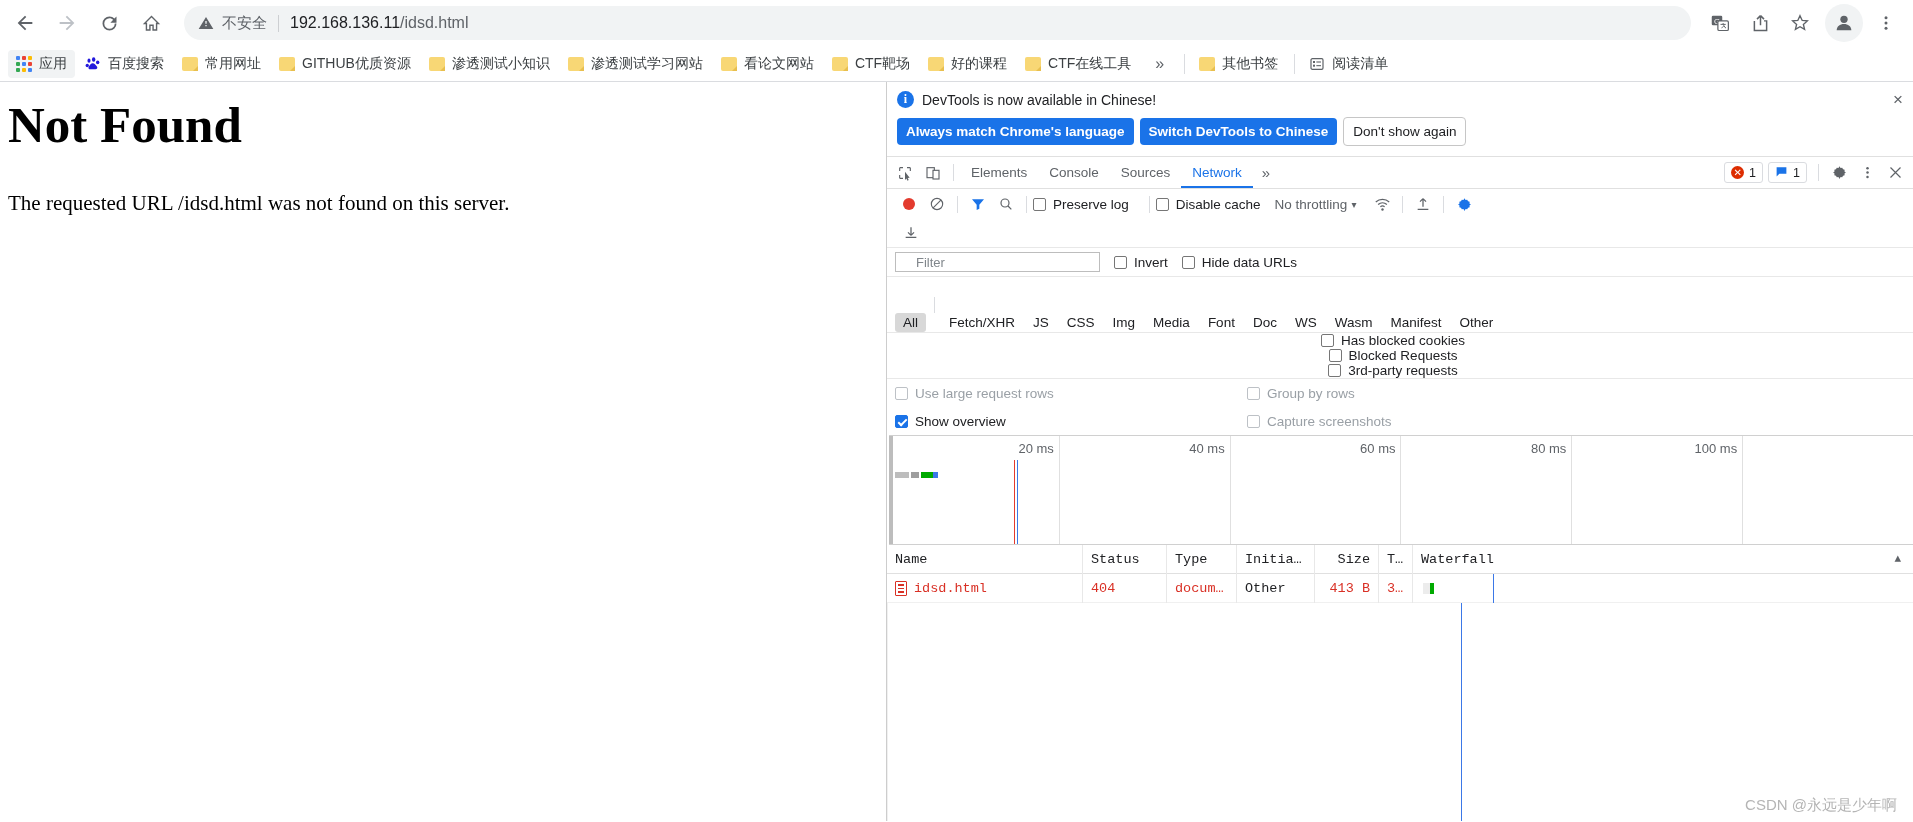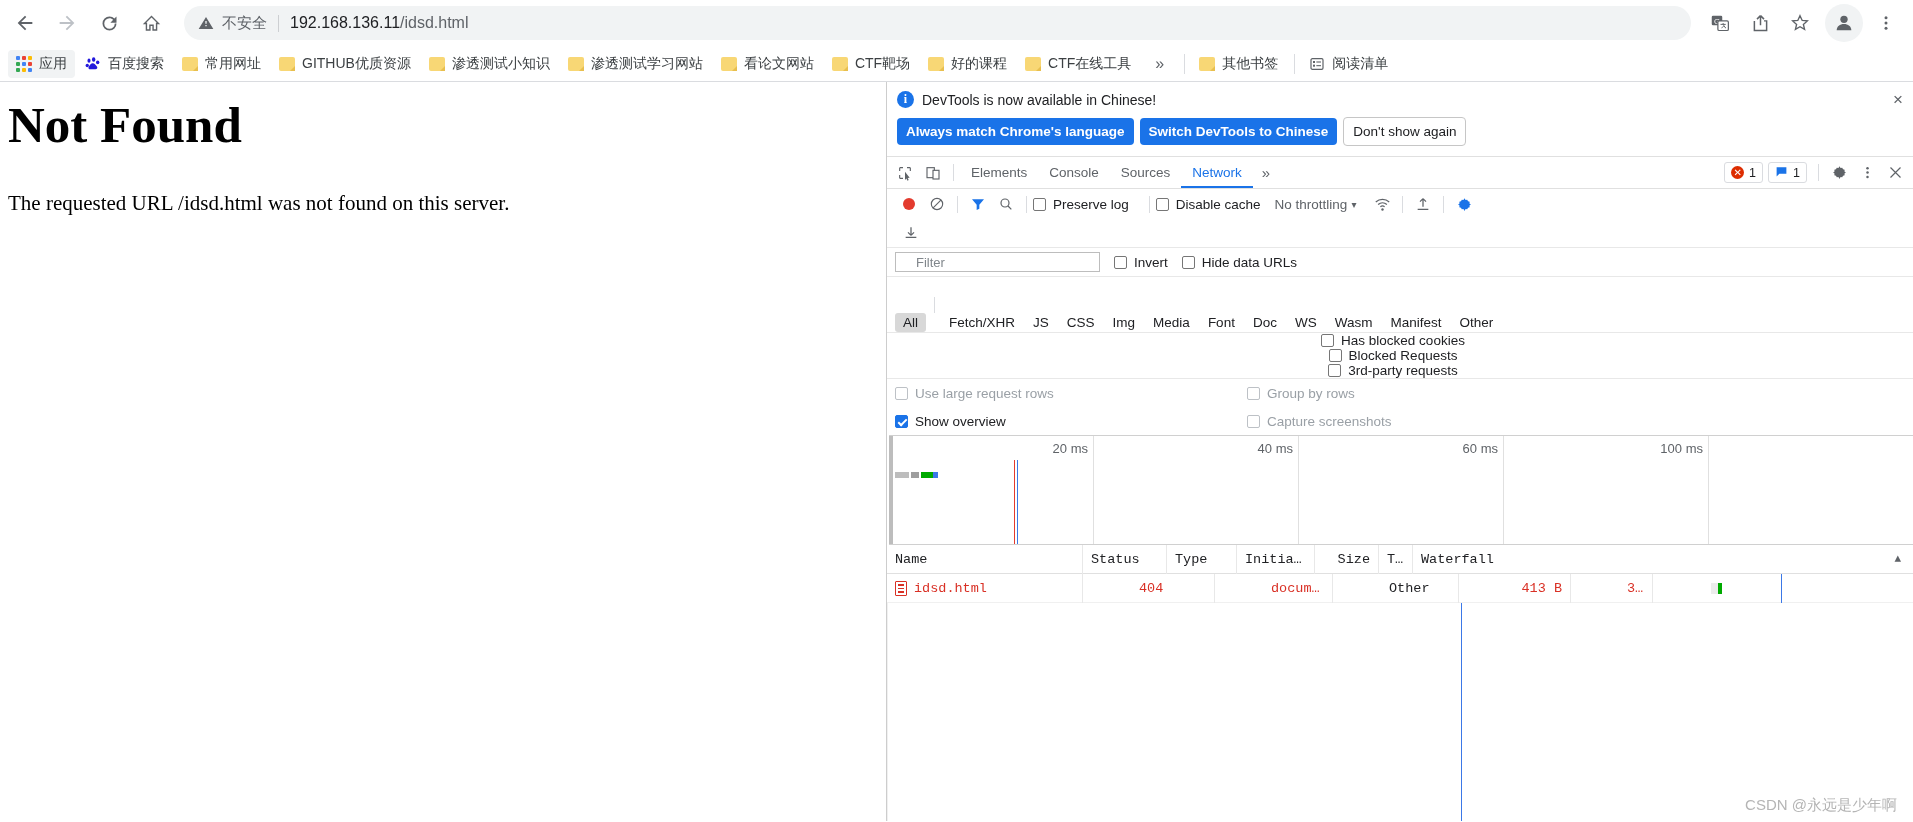--- a/index.html
+++ b/index.html
@@ -333,21 +333,21 @@
     overflow: hidden; white-space: nowrap; text-overflow: ellipsis;
     flex: 0 0 auto;
   }
   .c-name { width: 196px; }
   .c-status { width: 84px; }
   .c-type { width: 70px; }
   .c-init { width: 78px; }
   .c-size { width: 64px; text-align: right; }
   .c-time { width: 34px; text-align: right; }
   .c-wf { flex: 1 1 auto; border-right: none; position: relative; display:flex; align-items:center; justify-content:space-between;}
-  .td-row { border-bottom: 1px solid #f0f0f0; background: #fff; gap: 48px; }
+  .td-row { border-bottom: 1px solid #f0f0f0; background: #fff; }
   .td.err { color: #d93025; }
   .td.name-cell { display:flex; align-items:center; gap:7px; color:#d93025; line-height:normal;}
   .doc-ico {
     width: 12px; height: 15px;
     border: 1.5px solid #d93025; border-radius:1px;
     display:flex; flex-direction:column; justify-content:center; gap:2px;
     padding: 0 2px; flex:0 0 auto;
   }
   .doc-ico i { display:block; height:1.5px; background:#d93025; }
   .sort-arrow { color:#5f6368; font-size: 11px; padding-right:4px;}
@@ -755,20 +755,23 @@
     <div class="dt-overview">
       <div class="ov-grid">
         <div class="ov-cell">
           <span class="ov-label">20 ms</span>
         </div>
         <div class="ov-cell">
           <span class="ov-label">40 ms</span>
         </div>
         <div class="ov-cell">
           <span class="ov-label">60 ms</span>
+        </div>
+        <div class="ov-cell">
+          <span class="ov-label">80 ms</span>
         </div>
         <div class="ov-cell">
           <span class="ov-label">100 ms</span>
         </div>
         <div class="ov-cell"></div>
       </div>
       <div class="ov-handle"></div>
       <div class="ov-bars">
         <span style="width:14px;background:#bdbdbd;display:block;"></span>
         <span style="width:2px;background:#fff;display:block;"></span>

